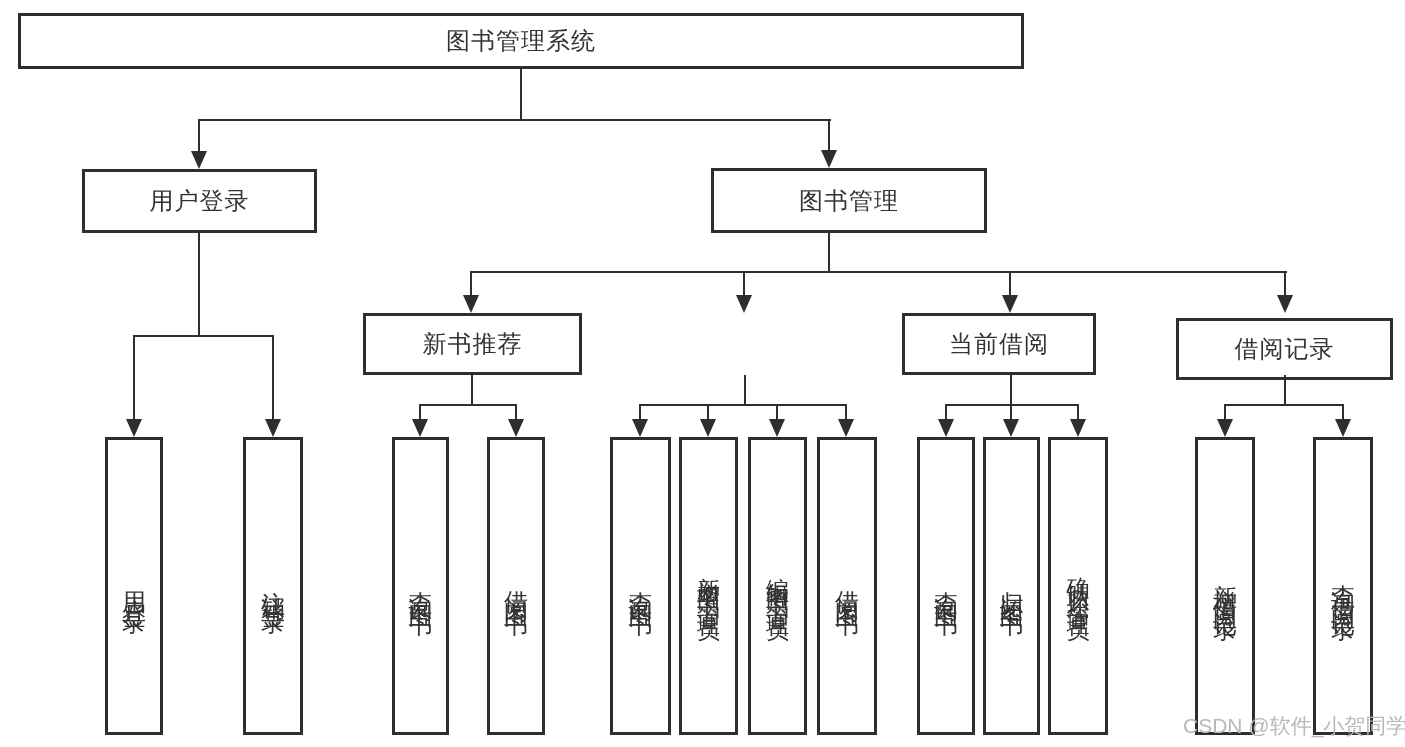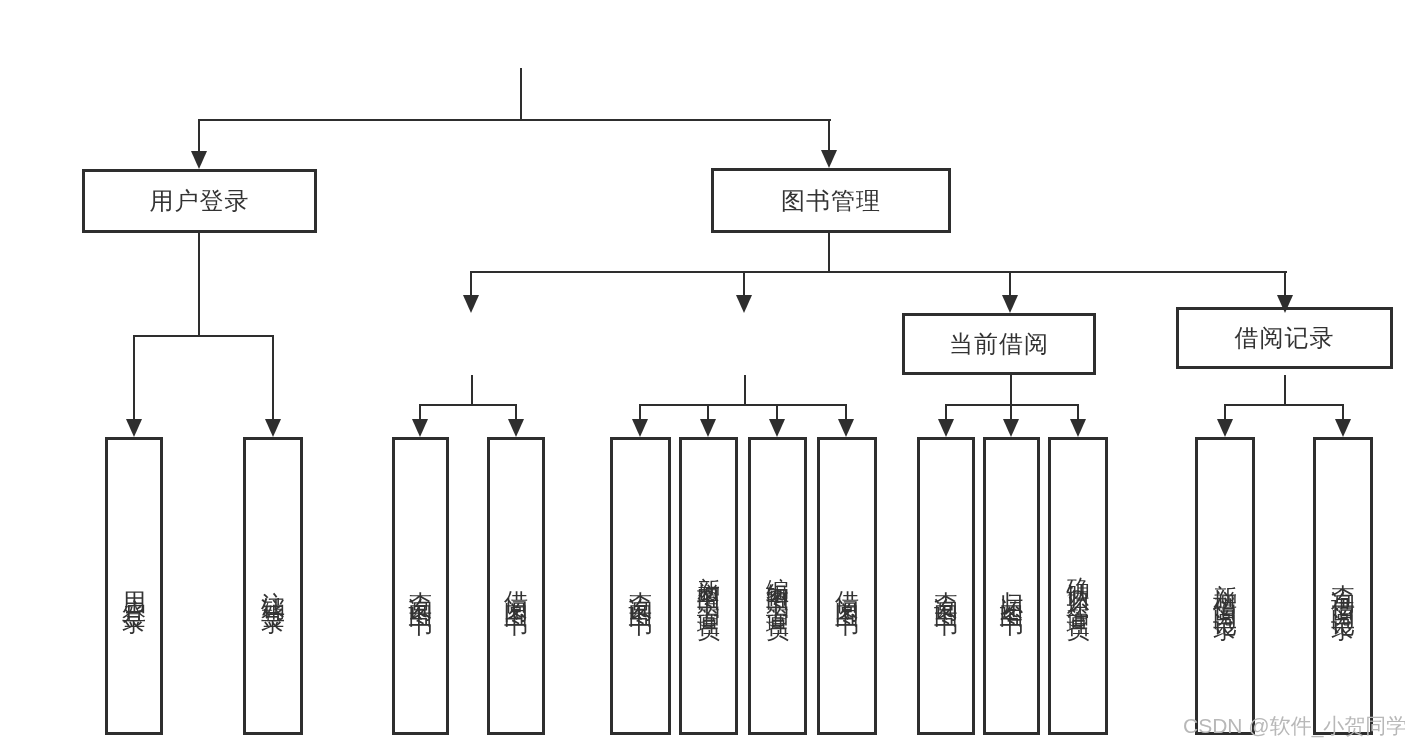--- a/index.html
+++ b/index.html
@@ -67,32 +67,38 @@
     color: #b8b8b8;
     white-space: nowrap;
     z-index: 5;
   }
 </style>
 </head>
 <body>
 
 <div class="canvas">
 
+  <div class="box" style="left:18px;top:13px;width:1006px;height:56px">
+    <span class="hlabel">图书管理系统</span>
+  </div>
 
   <div class="box" style="left:82px;top:169px;width:235px;height:64px">
     <span class="hlabel">用户登录</span>
   </div>
-  <div class="box" style="left:711px;top:168px;width:240px;height:65px">
+  <div class="box" style="left:711px;top:168px;width:276px;height:65px">
     <span class="hlabel">图书管理</span>
   </div>
 
+  <div class="box" style="left:363px;top:313px;width:219px;height:62px">
+    <span class="hlabel">新书推荐</span>
+  </div>
   <div class="box" style="left:902px;top:313px;width:194px;height:62px">
     <span class="hlabel">当前借阅</span>
   </div>
-  <div class="box" style="left:1176px;top:307px;width:217px;height:62px">
+  <div class="box" style="left:1176px;top:318px;width:217px;height:62px">
     <span class="hlabel">借阅记录</span>
   </div>
 
   <div class="box" style="left:105px;top:437px;width:58px;height:298px">
     <span class="vlabel">用户登录</span>
   </div>
   <div class="box" style="left:243px;top:437px;width:60px;height:298px">
     <span class="vlabel">注销登录</span>
   </div>
 

